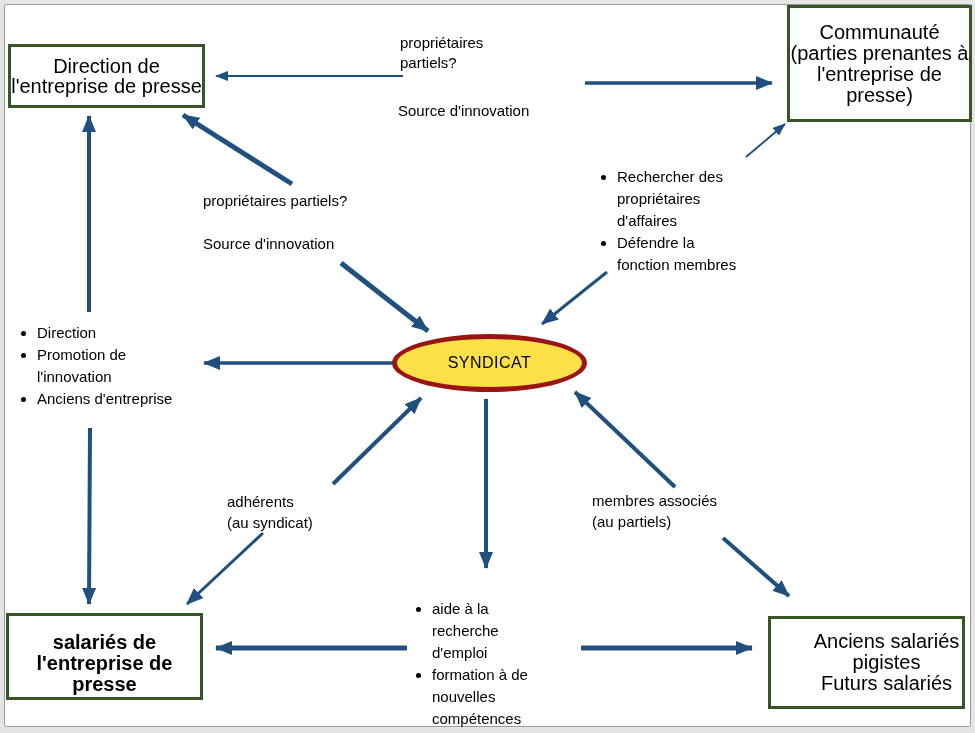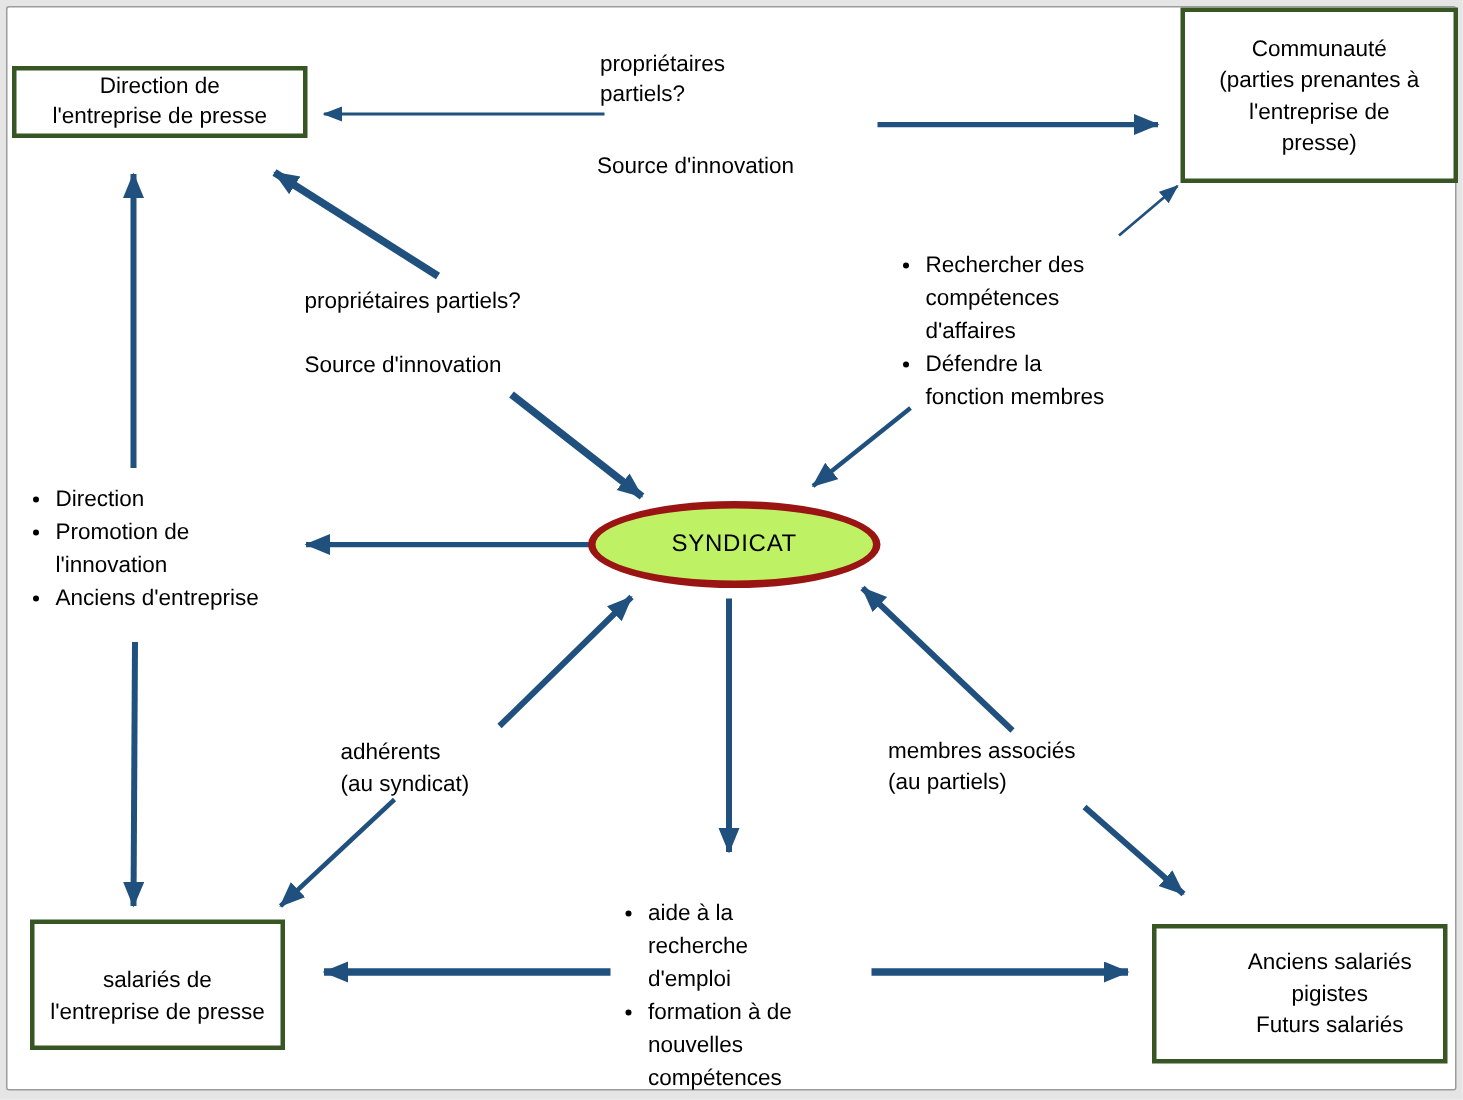--- a/index.html
+++ b/index.html
@@ -37,35 +37,35 @@
 
   .gbox {
     position: absolute;
     border: 3px solid var(--green);
     background: #fff;
     display: flex;
     align-items: center;
     justify-content: center;
     text-align: center;
     white-space: pre-line;
-    font-size: 15px;
+    font-size: 20px;
     line-height: 21px;
   }
-  #box-direction  { left: 8px;   top: 44px;  width: 197px; height: 48px;  line-height: 20px; }
+  #box-direction  { left: 8px;   top: 44px;  width: 197px; height: 64px;  line-height: 20px; }
   #box-communaute { left: 787px; top: 5px;   width: 185px; height: 117px; }
-  #box-salaries   { left: 20px;   top: 613px; width: 170px; height: 87px;  padding-top: 14px; }
+  #box-salaries   { left: 6px;   top: 613px; width: 197px; height: 87px;  padding-top: 14px; font-weight: bold; }
   #box-anciens    { left: 768px; top: 616px; width: 197px; height: 93px; padding-left: 40px;  }
 
   .ellipse {
     position: absolute;
     left: 392px; top: 334px;
     width: 195px; height: 58px;
     border: 5px solid var(--red);
     border-radius: 50%;
-    background: #bef264;
+    background: #fde047;
     display: flex;
     align-items: center;
     justify-content: center;
     font-size: 16px;
     letter-spacing: 0.5px;
   }
 
   .lbl {
     position: absolute;
     text-align: left;
@@ -161,21 +161,21 @@
 
   <ul class="blist" id="list-left">
     <li>Direction</li>
     <li>Promotion de
 l'innovation</li>
     <li>Anciens d'entreprise</li>
   </ul>
 
   <ul class="blist" id="list-right">
     <li>Rechercher des
-compétences
+propriétaires
 d'affaires</li>
     <li>Défendre la
 fonction membres</li>
   </ul>
 
   <ul class="blist" id="list-bottom">
     <li>aide à la
 recherche
 d'emploi</li>
     <li>formation à de

